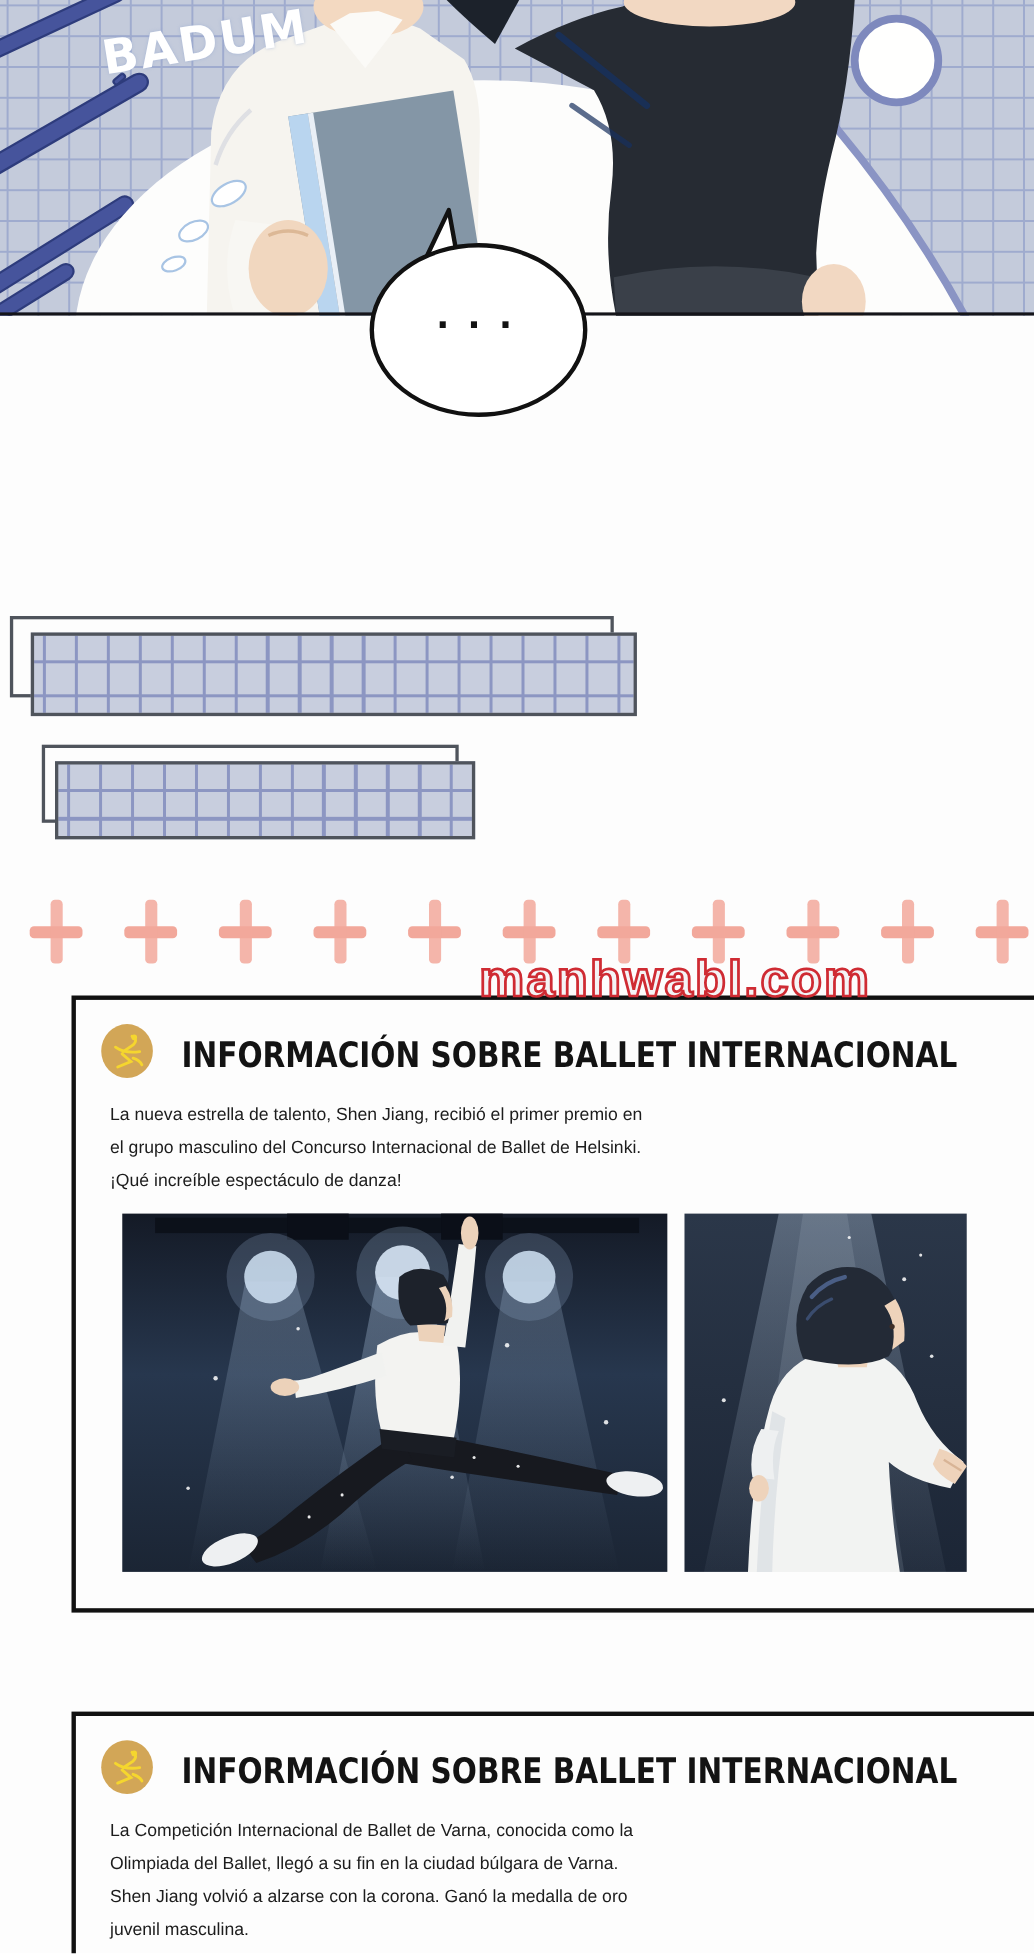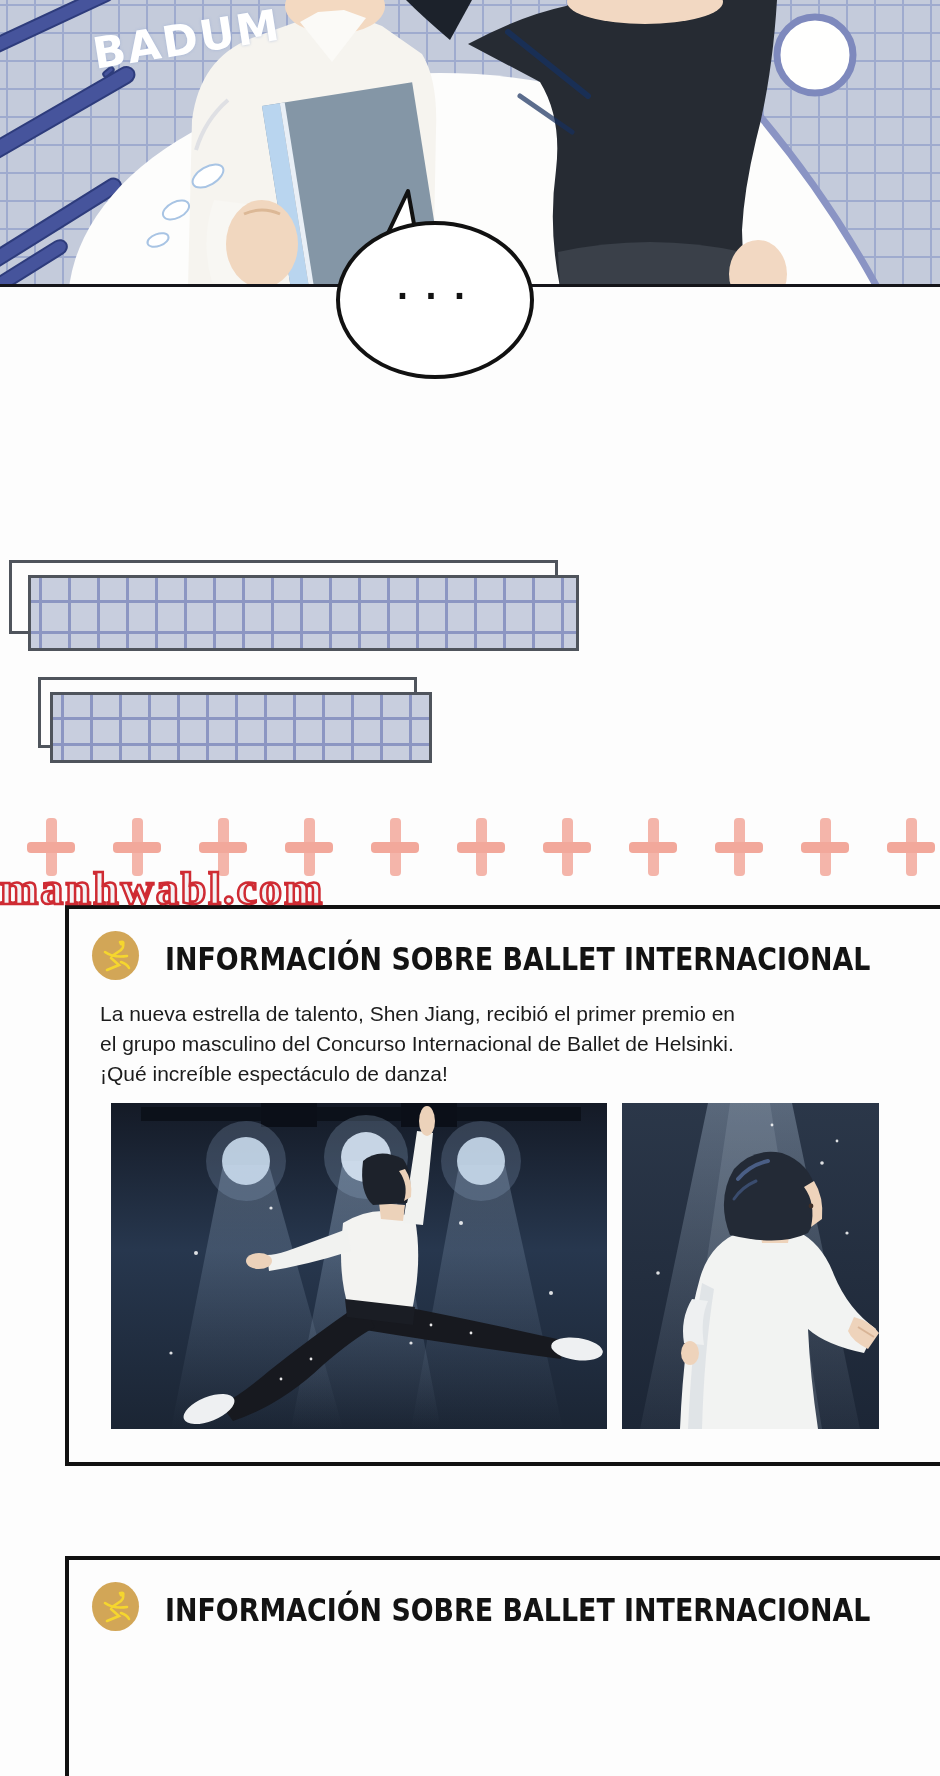--- a/index.html
+++ b/index.html
@@ -49,37 +49,37 @@
 
   
   .plus-row{position:absolute;left:0;top:818px;width:940px;height:58px;display:flex;padding-left:27px}
   .plus{position:relative;width:48px;height:58px;margin-right:38px;flex:0 0 auto}
   .plus::before{content:"";position:absolute;left:0;top:24px;width:48px;height:11px;
     background:var(--plus-pink);border-radius:4px}
   .plus::after{content:"";position:absolute;left:19px;top:0;width:11px;height:58px;
     background:var(--plus-pink);border-radius:4px;opacity:.85}
 
   
-  .watermark{position:absolute;left:0;top:862px;width:792px;text-align:left;z-index:9;
-    font-family:Liberation Serif, serif;font-weight:bold;font-size:46px;letter-spacing:2px;
+  .watermark{position:absolute;left:0;top:862px;width:792px;text-align:right;z-index:9;
+    font-family:Liberation Sans, sans-serif;font-weight:bold;font-size:46px;letter-spacing:2px;
     color:#f4f3f5;-webkit-text-stroke:2.5px var(--watermark-red);
     text-shadow:0 0 1px var(--watermark-red)}
 
   
   .card{position:absolute;left:65px;width:903px;background:var(--paper);
     border:4px solid var(--card-border)}
   .card-1{top:905px;height:561px}
   .card-2{top:1556px;height:300px}
   .card-icon{position:absolute;left:23px;top:22px;width:47px;height:49px;border-radius:50%;
     background:var(--gold);display:flex;align-items:center;justify-content:center}
   .card-title{position:absolute;left:96px;top:30px;right:8px;white-space:nowrap;
     font-family:"DejaVu Sans",sans-serif;font-weight:800;font-size:32px;color:#131313;
     transform:scaleX(.84);transform-origin:left center;line-height:40px;letter-spacing:0px}
   .card-body{position:absolute;left:31px;top:90px;width:772px;white-space:pre-line;
-    font-size:21px;line-height:30px;color:var(--ink)}
+    font-size:16px;line-height:30px;color:var(--ink)}
   .photo{position:absolute;top:194px;overflow:hidden}
   .photo-leap{left:42px;width:496px;height:326px}
   .photo-portrait{left:553px;width:257px;height:326px}
 
   svg{display:block}
 </style>
 </head>
 <body>
 
 <div class="page">
@@ -289,15 +289,19 @@
         <g fill="none" stroke="#f5d62e" stroke-width="2.6" stroke-linecap="round">
           <path d="M 21 4 q 6 3 1 8 l -9 6"></path>
           <path d="M 6 14 q 8 6 22 4"></path>
           <path d="M 12 20 l 8 7 l -12 5"></path>
           <path d="M 22 24 q 6 2 8 6"></path>
         </g>
         <circle cx="23" cy="5" r="2.6" fill="#f5d62e"></circle>
       </svg>
     </div>
     <h2 class="card-title">INFORMACIÓN SOBRE BALLET INTERNACIONAL</h2>
+    <p class="card-body">La Competición Internacional de Ballet de Varna, conocida como la
+Olimpiada del Ballet, llegó a su fin en la ciudad búlgara de Varna.
+Shen Jiang volvió a alzarse con la corona. Ganó la medalla de oro
+juvenil masculina.</p>
   </article>
 
 </div>
 
 </body></html>

